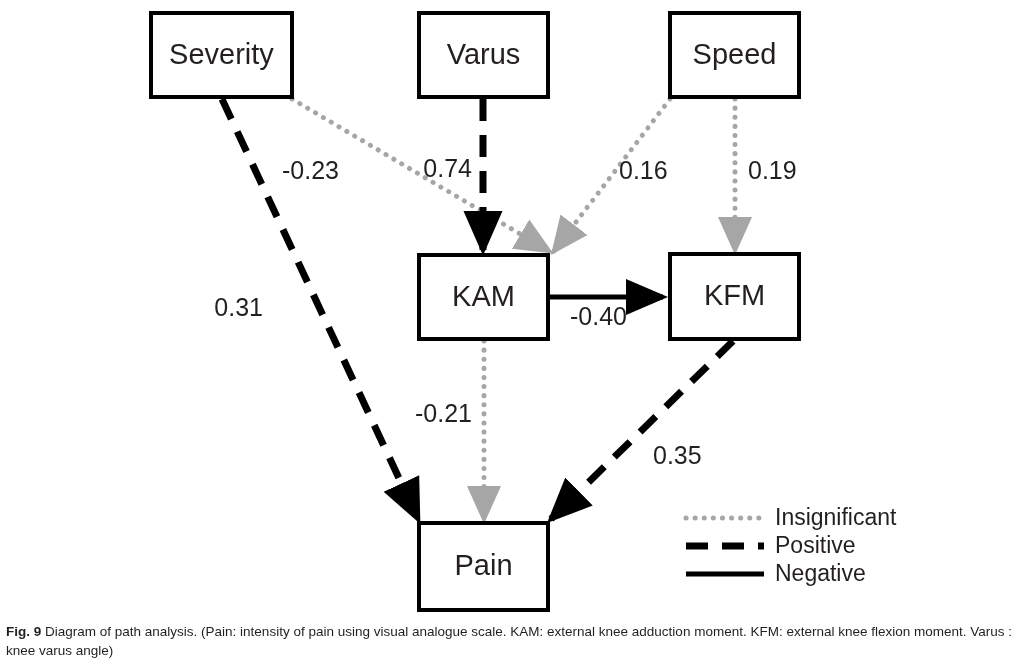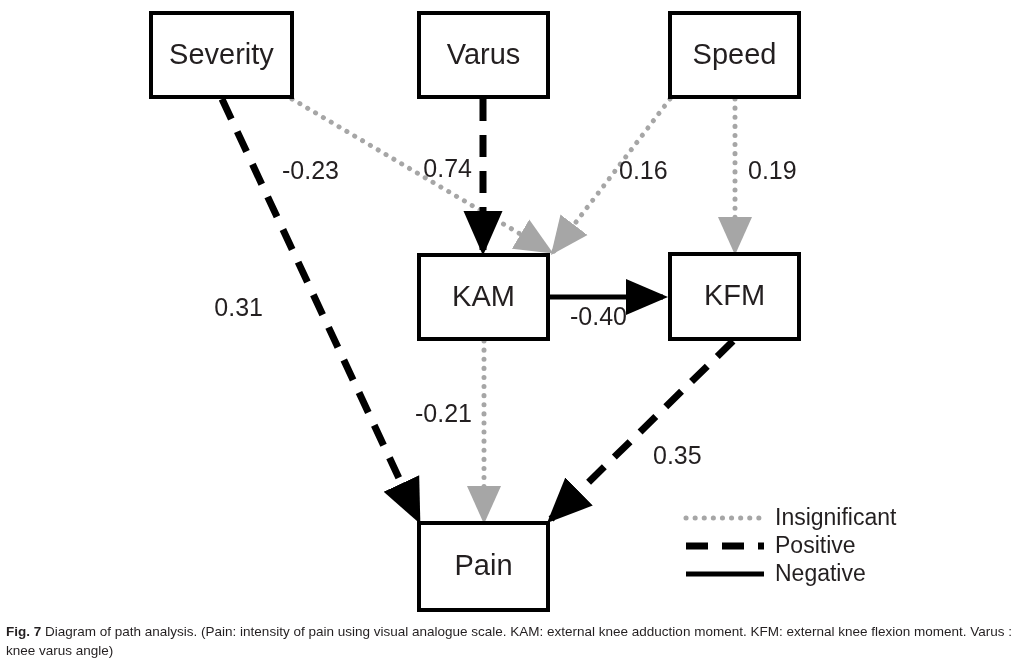--- a/index.html
+++ b/index.html
@@ -195,15 +195,15 @@
         <line class="legend-line-pos" x1="686" y1="546" x2="764" y2="546"></line>
         <text class="legend-label" x="775" y="547">Positive</text>
       </g>
       <g>
         <line class="legend-line-neg" x1="686" y1="574" x2="764" y2="574"></line>
         <text class="legend-label" x="775" y="575">Negative</text>
       </g>
     </g>
   </svg>
 
-  <div id="caption"><span class="fig-num">Fig. 7</span><span> Diagram of path analysis. (Pain: intensity of pain using visual analogue scale. KAM: external knee adduction moment. KFM: external knee flexion moment. Varus : knee varus angle)</span></div>
+  <div id="caption"><span class="fig-num">Fig. 9</span><span> Diagram of path analysis. (Pain: intensity of pain using visual analogue scale. KAM: external knee adduction moment. KFM: external knee flexion moment. Varus : knee varus angle)</span></div>
 
 </div>
 
 </body></html>

